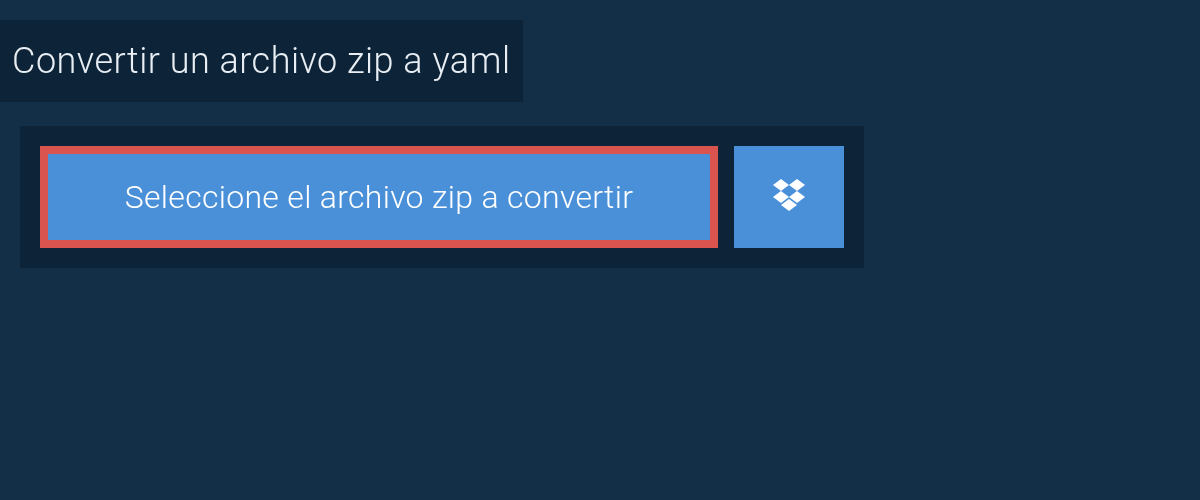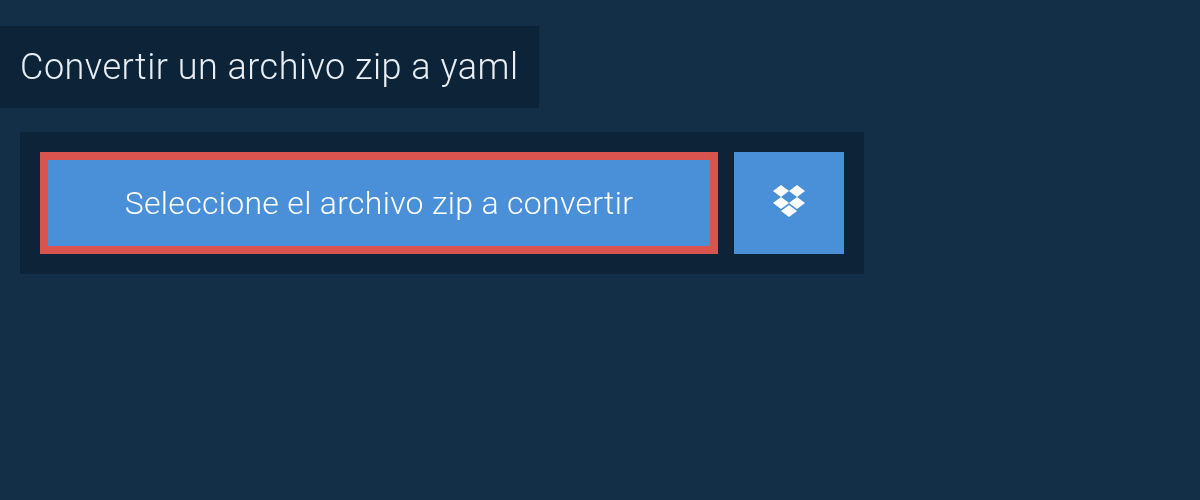--- a/index.html
+++ b/index.html
@@ -9,23 +9,23 @@
     }
     body {
       width: 1200px;
       height: 500px;
       background: #132e47;
       font-family: -apple-system, BlinkMacSystemFont, "Segoe UI", Roboto, Helvetica, Arial, sans-serif;
       overflow: hidden;
     }
     .header-bar {
       background: #0d2438;
-      padding: 20px 20px;
+      padding: 20px 12px;
       display: inline-block;
-      margin-top: 26px;
+      margin-top: 20px;
       margin-left: 0;
     }
     .header-text {
       color: #e8eef3;
       font-size: 36px;
       font-weight: 300;
       letter-spacing: 0.5px;
     }
     .card {
       background: #0d2438;

